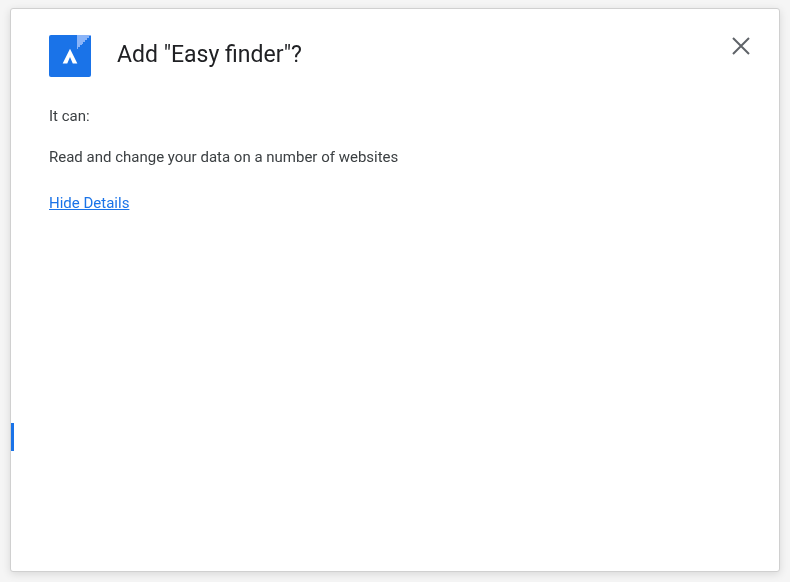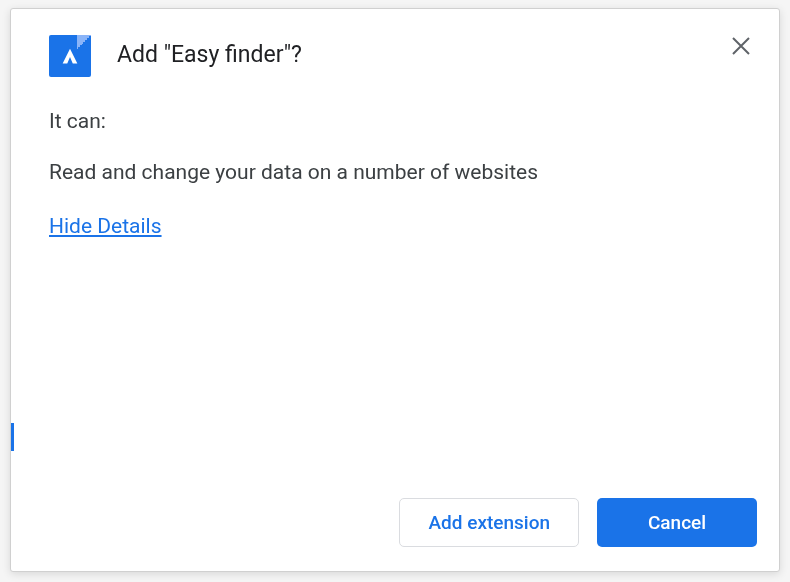--- a/index.html
+++ b/index.html
@@ -82,21 +82,21 @@
     align-items: center;
     justify-content: center;
     cursor: pointer;
     color: #5f6368;
     font-size: 22px;
   }
   .body {
     padding: 18px 38px 10px 38px;
     flex: 1;
     color: #3c4043;
-    font-size: 21px;
+    font-size: 15px;
     line-height: 1.55;
   }
   .it-can { margin-bottom: 18px; }
   .perm-heading { margin-bottom: 22px; }
   .site-list { margin-bottom: 18px; }
   .site-list div { }
   .hide-details {
     color: #1a73e8;
     text-decoration: underline;
     cursor: pointer;
@@ -161,17 +161,13 @@
       </span>
     </div>
   </div>
 
   <div class="body">
     <div class="it-can">It can:</div>
     <div class="perm-heading">Read and change your data on a number of websites</div>
     <div class="hide-details">Hide Details</div>
   </div>
 
-  <div class="footer">
-    <div class="btn btn-secondary">Add extension</div>
-    <div class="btn btn-primary">Cancel</div>
-  </div>
 </div>
 
 </body></html>

